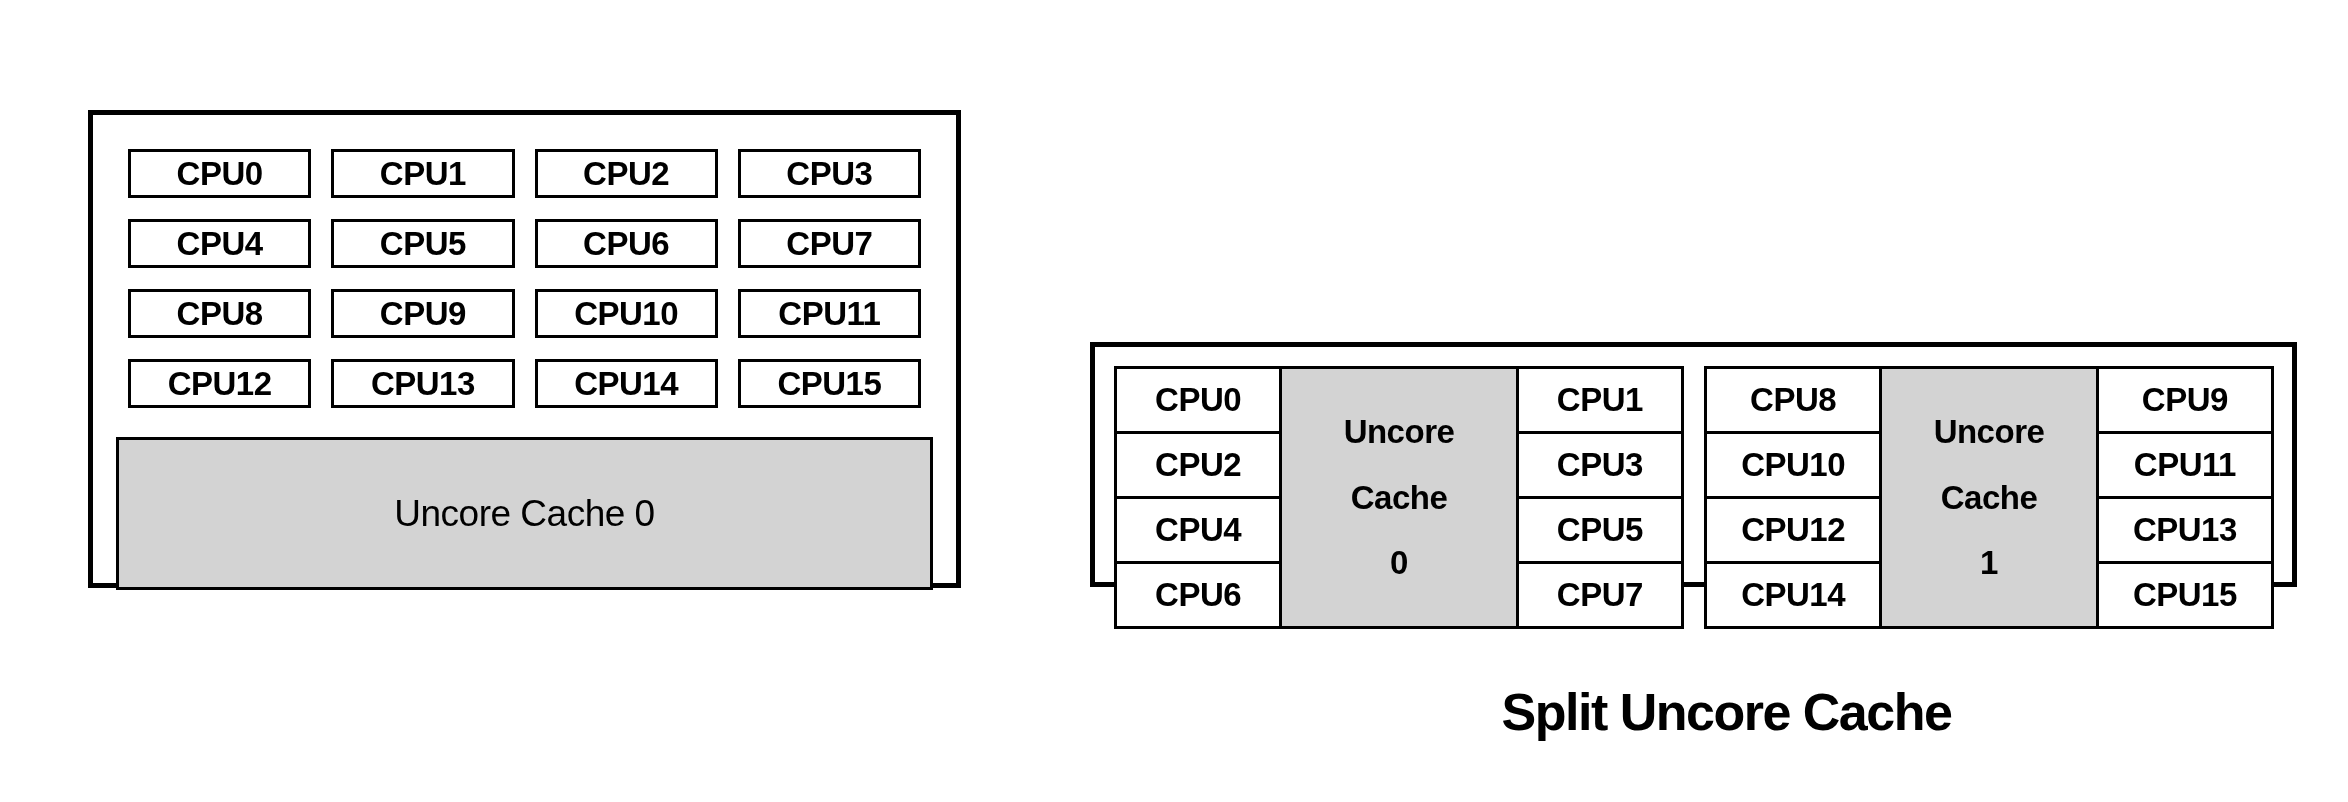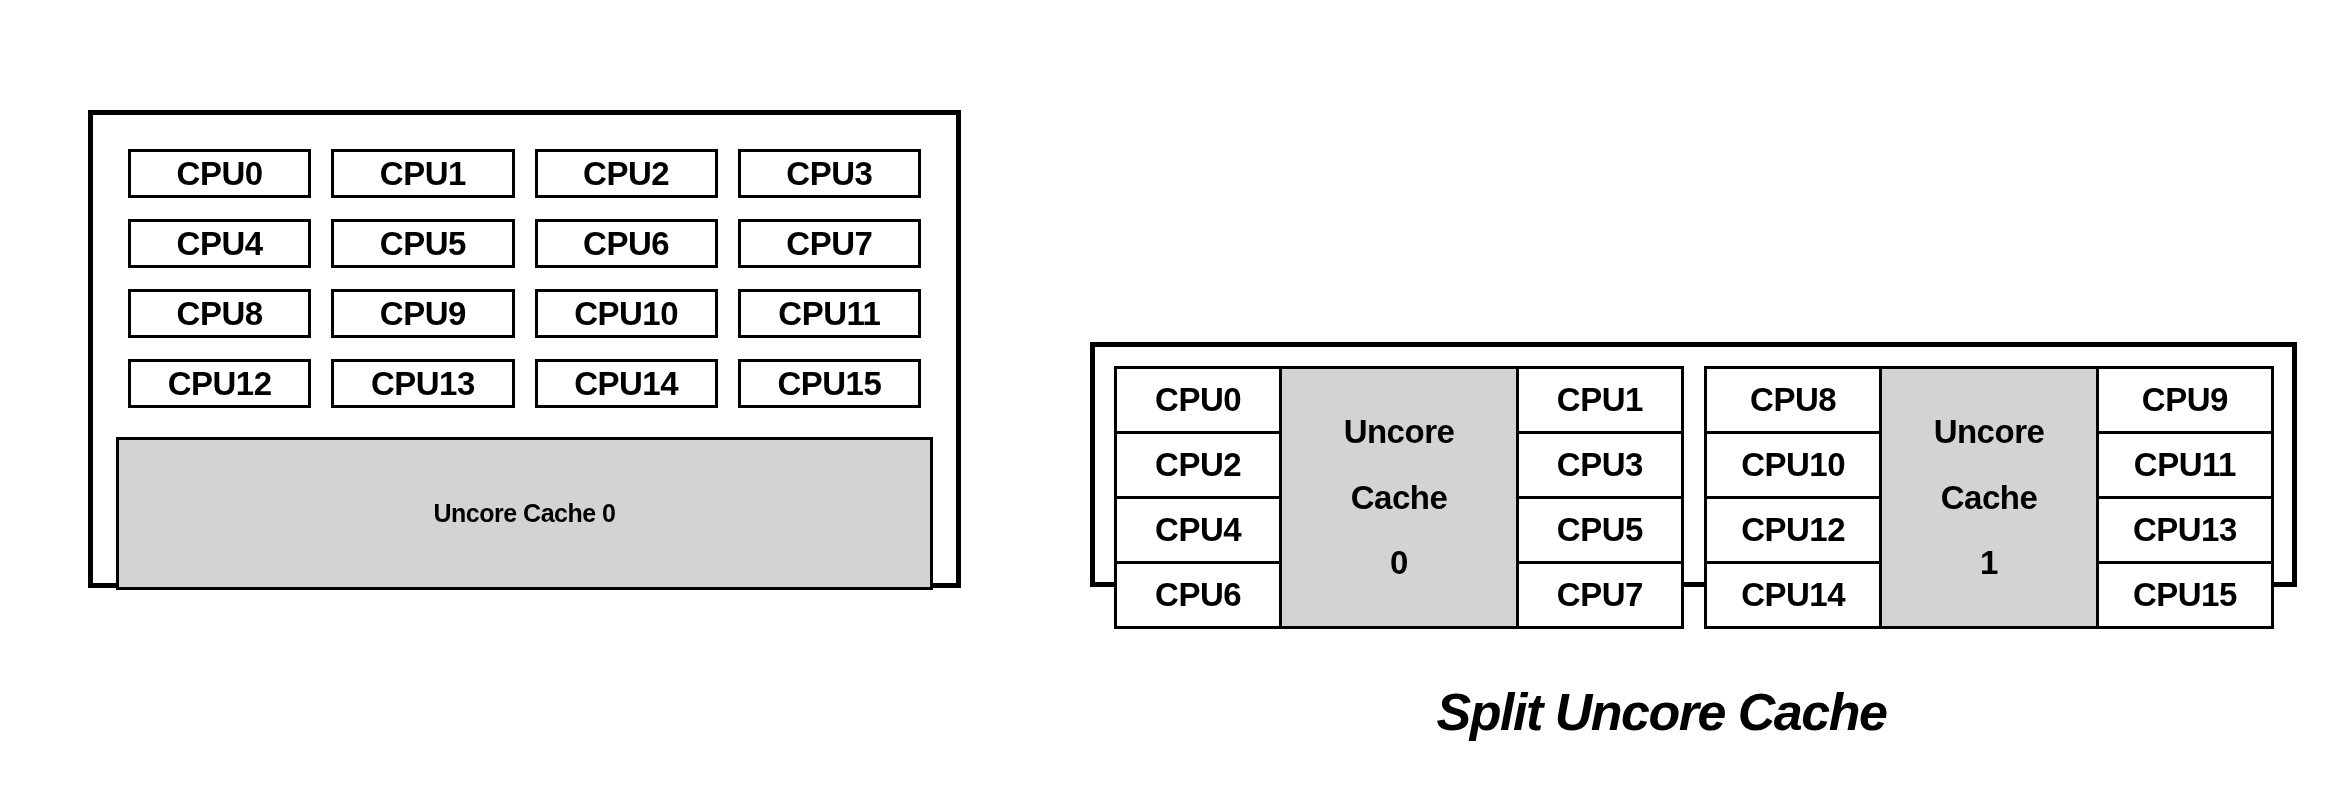--- a/index.html
+++ b/index.html
@@ -49,22 +49,22 @@
     letter-spacing:-0.5px;
   }
   .uncore-bar{
     margin-top:17px;
     height:153px;
     border:3px solid var(--ink);
     background:var(--cache-fill);
     display:flex;
     align-items:center;
     justify-content:center;
-    font-size:25px;
-    font-weight:bold;
+    font-size:37px;
+    font-weight:normal;
     letter-spacing:-0.5px;
   }
 
   
   .split-box{
     position:absolute;
     left:1066px; top:318px;
     width:1207px; height:245px;
     border:5px solid var(--ink);
     background:var(--box-fill);
@@ -99,21 +99,21 @@
   .caption{
     position:absolute;
     top:646px;
     text-align:center;
     font-size:52px;
     font-weight:bold;
     letter-spacing:-1.5px;
     white-space:nowrap;
   }
   .caption.mono{ left:80px;  width:873px; }
-  .caption.split{ left:1034px; width:1207px;font-style:italic; }
+  .caption.split{ left:1099px; width:1207px; }
 </style>
 </head>
 <body>
 
 <div class="canvas">
 
   <div class="mono-box">
     <div class="cpu-grid">
       <div class="cpu-box">CPU0</div>
       <div class="cpu-box">CPU1</div>

